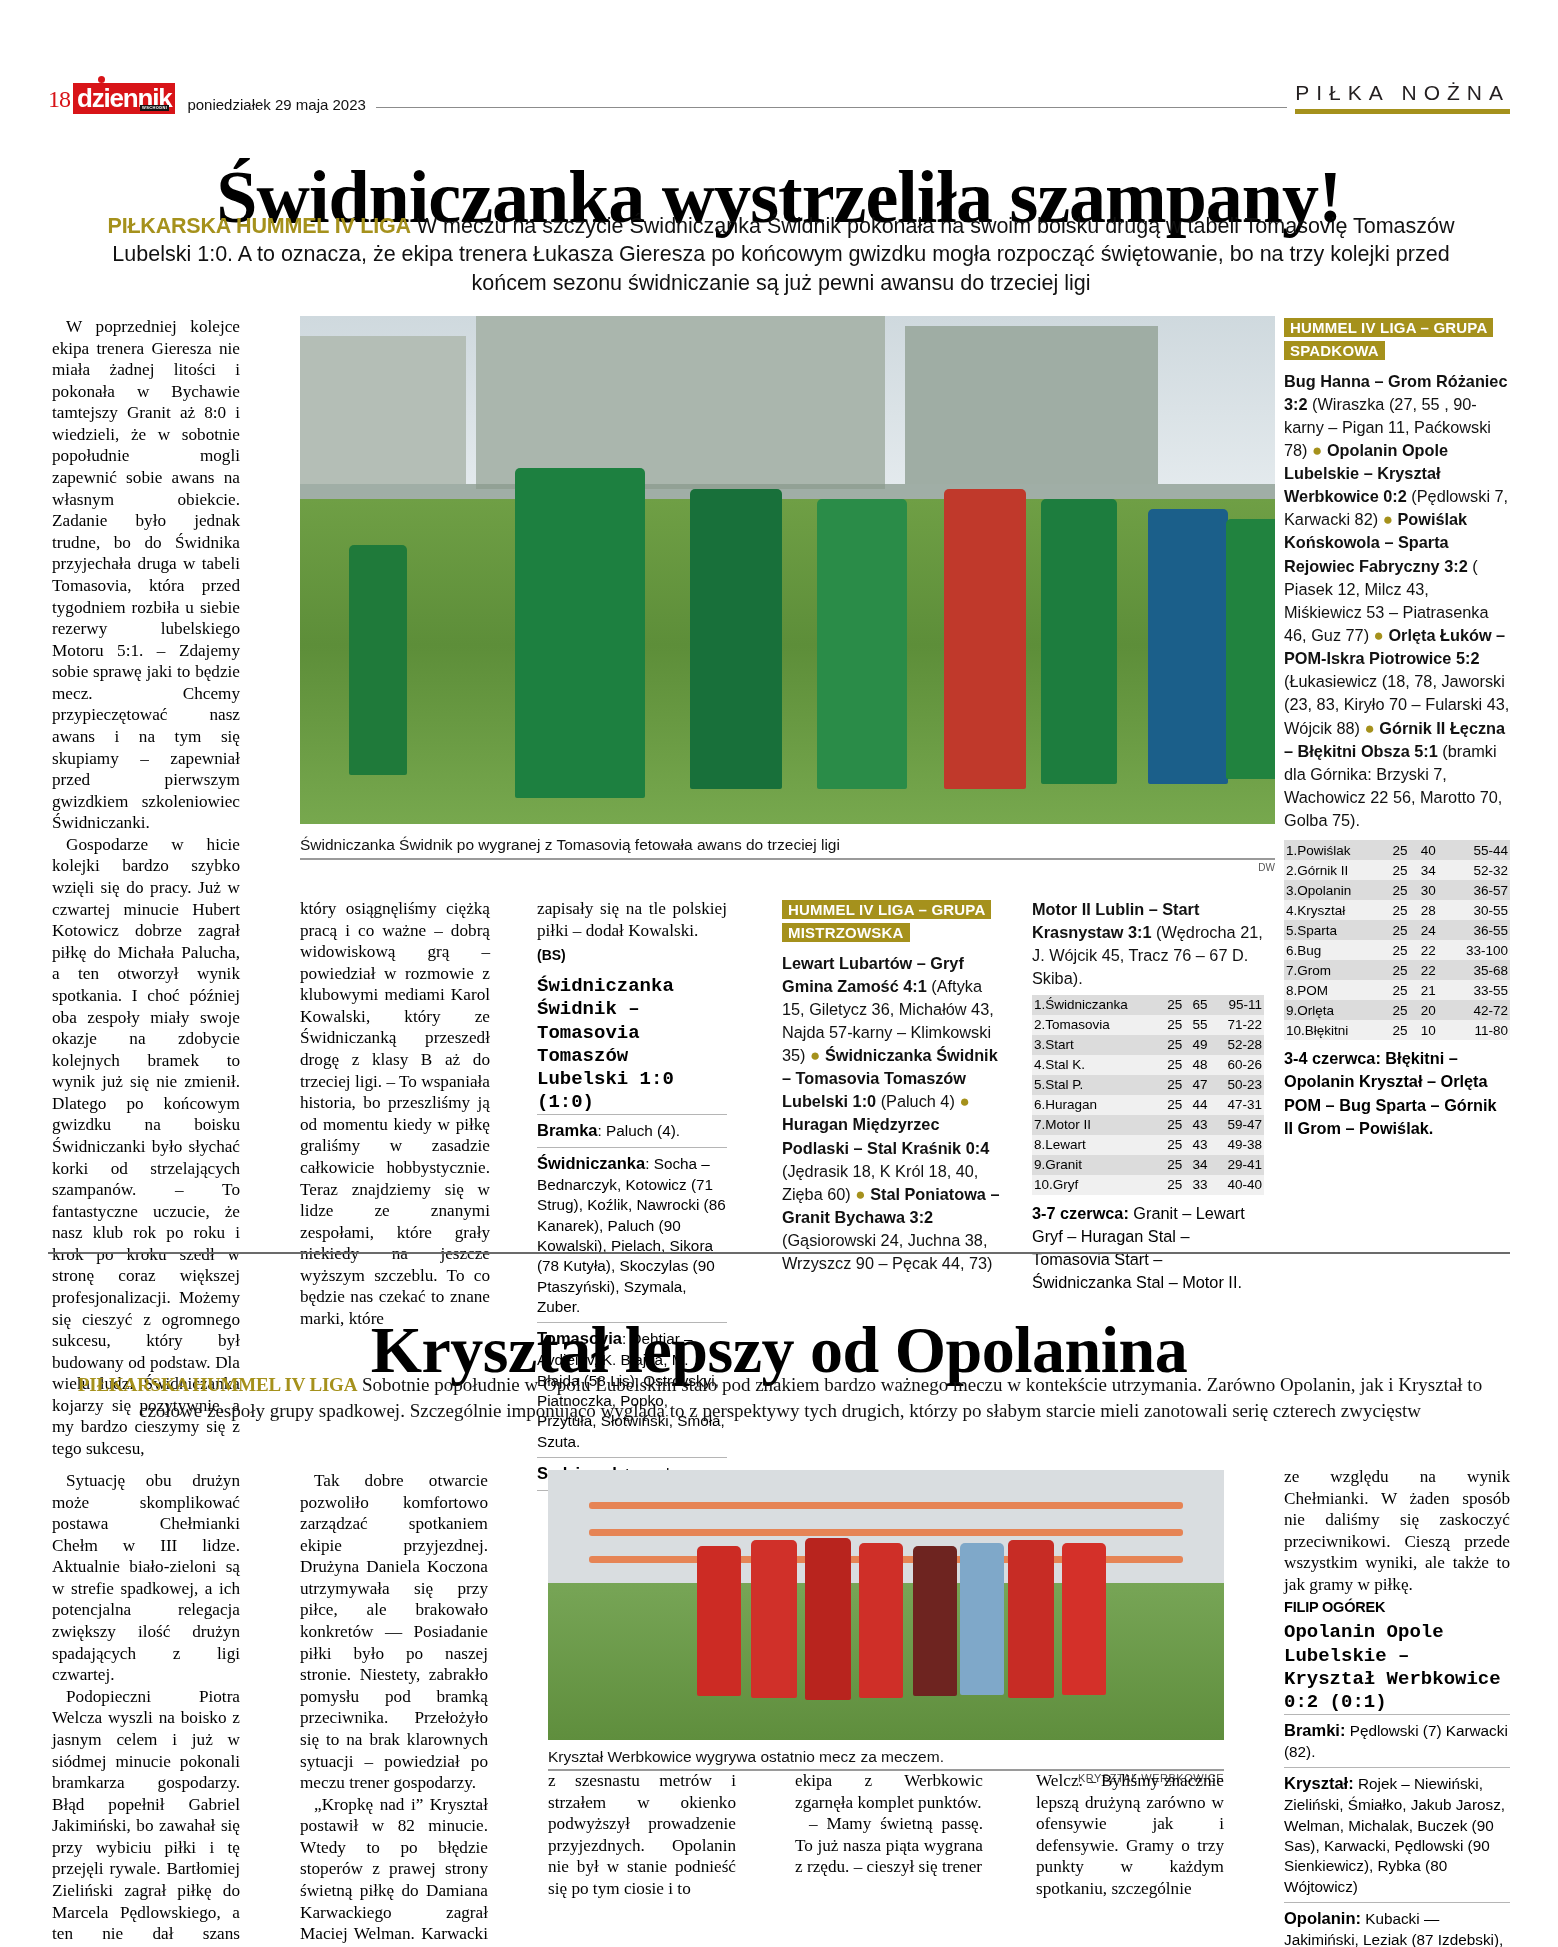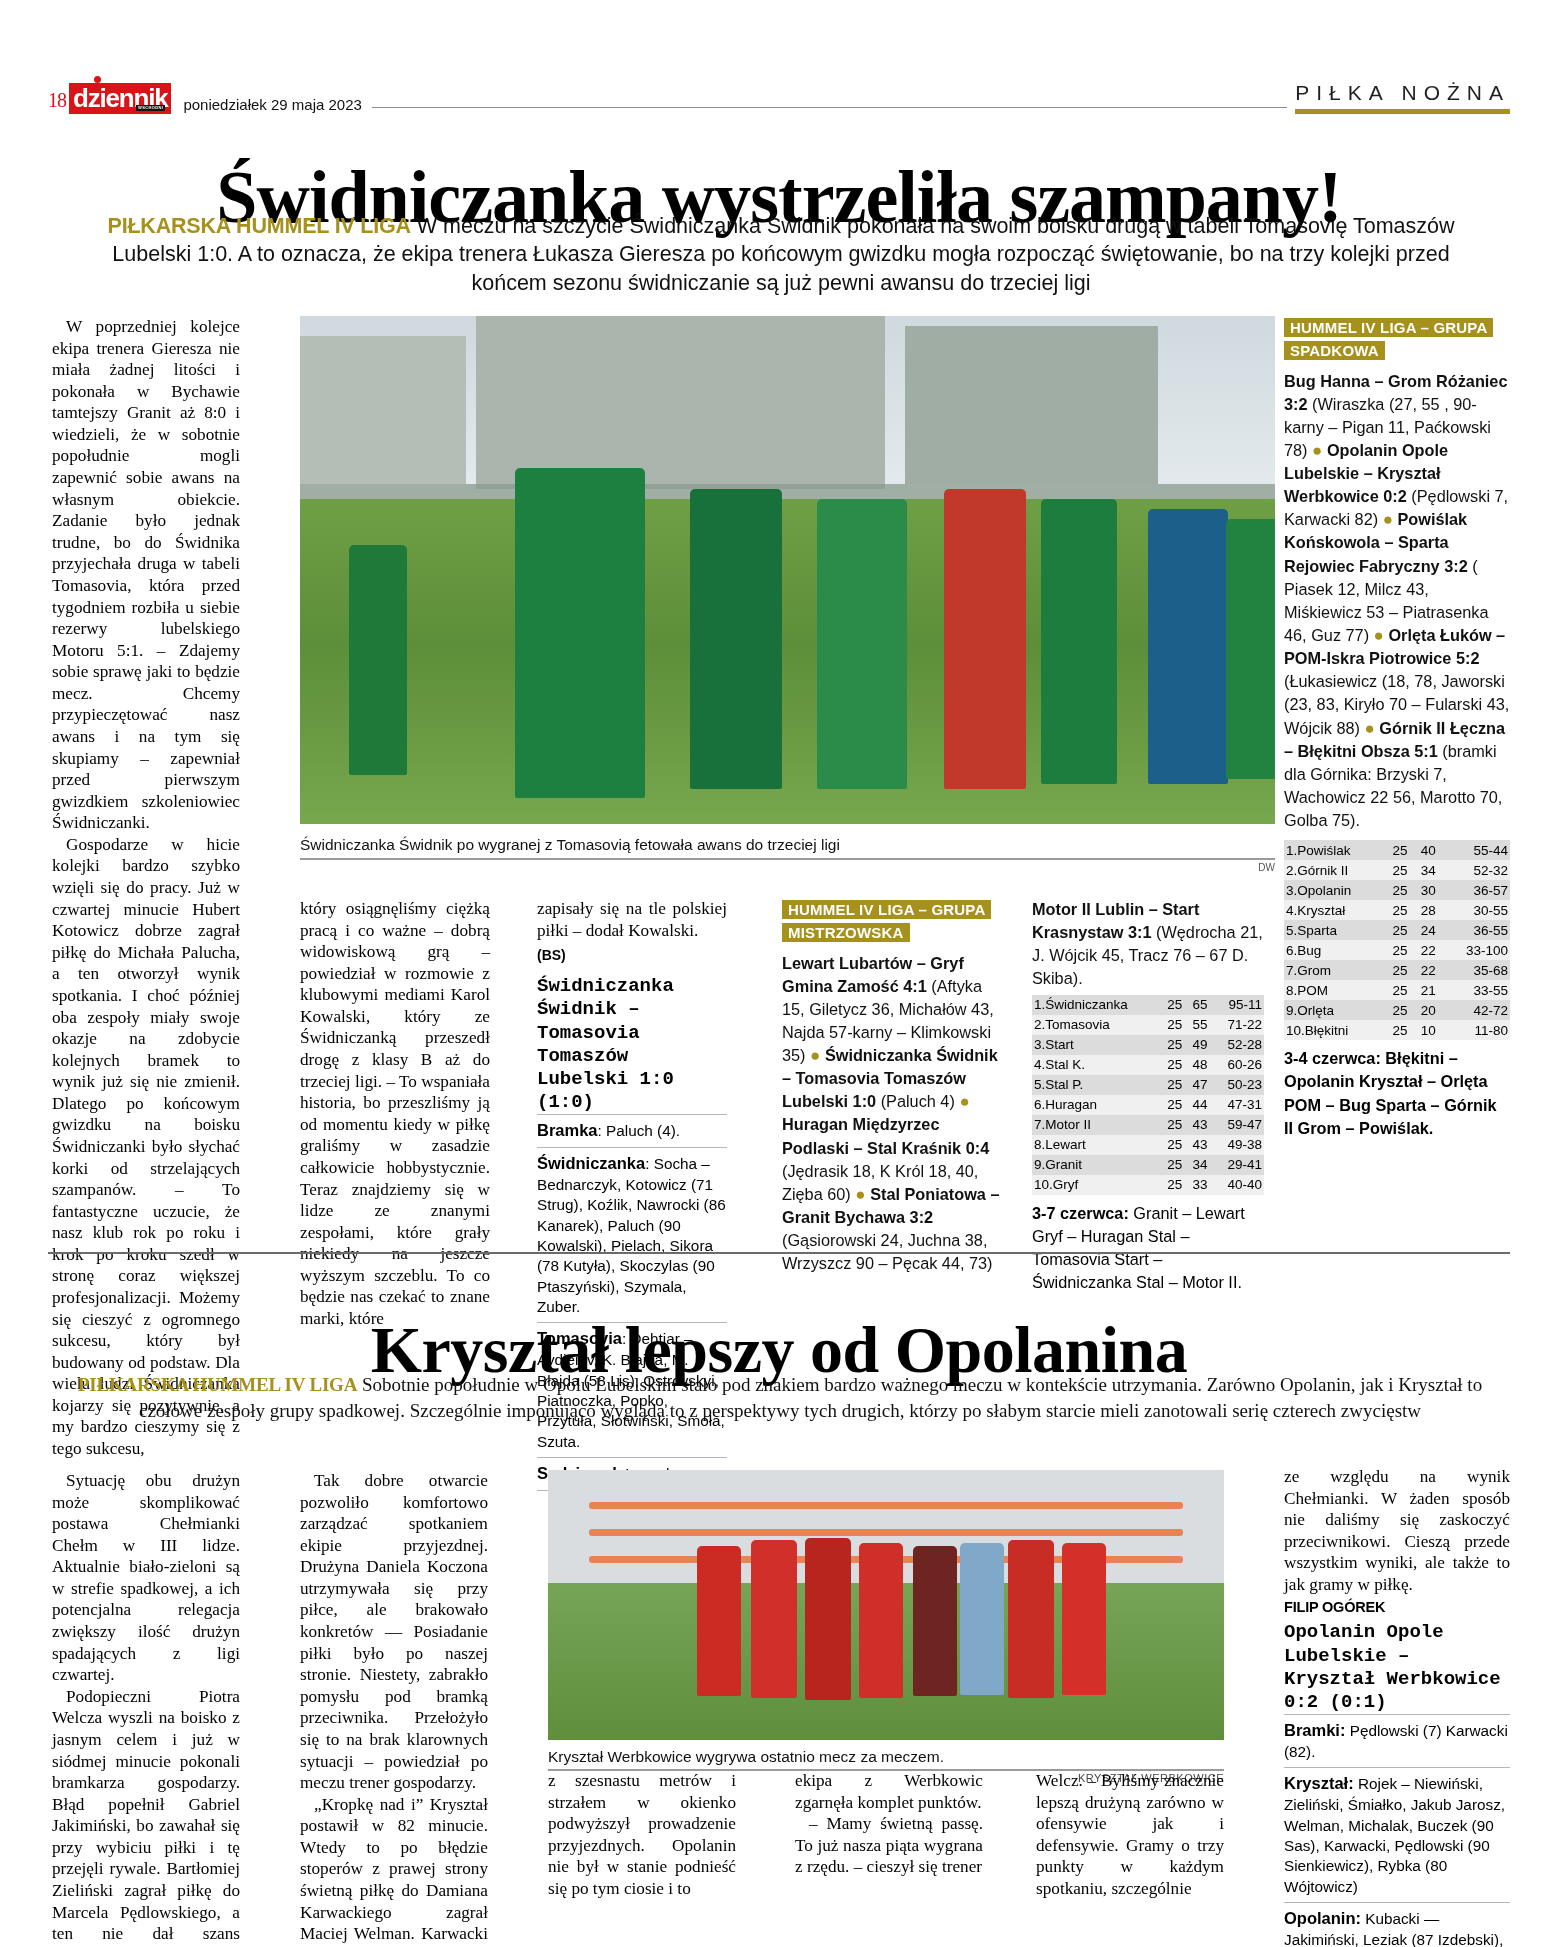--- a/index.html
+++ b/index.html
@@ -15,21 +15,21 @@
   .page { position:relative; width:1558px; height:1947px; padding: 0; }
 
   
   .masthead {
     position:absolute; left:48px; top:80px; width:1462px; height:34px;
     display:flex; align-items:flex-end;
   }
   .logo-wrap { display:flex; align-items:baseline; gap:3px; }
   .logo-num {
     font-family:"Liberation Serif", serif;
-    font-size:20px; color:#d81418; font-weight:400; line-height:1;
+    font-size:24px; color:#d81418; font-weight:400; line-height:1;
     letter-spacing:-1px;
   }
   .logo-mark {
     background:#d81418; color:#fff; font-family:"Liberation Sans", sans-serif;
     font-weight:bold; font-size:26px; line-height:1; padding:2px 4px 3px 4px;
     letter-spacing:-1.2px; position:relative; display:inline-block;
   }
   .logo-dot{ position:absolute; width:7px;height:7px;border-radius:50%;background:#d81418; top:-7px; left:25px;}
   .logo-sub{ position:absolute; bottom:3px; right:6px; background:#111; color:#fff;
     font-size:4px; letter-spacing:.4px; padding:1px 2px; font-family:"Liberation Sans",sans-serif;}

